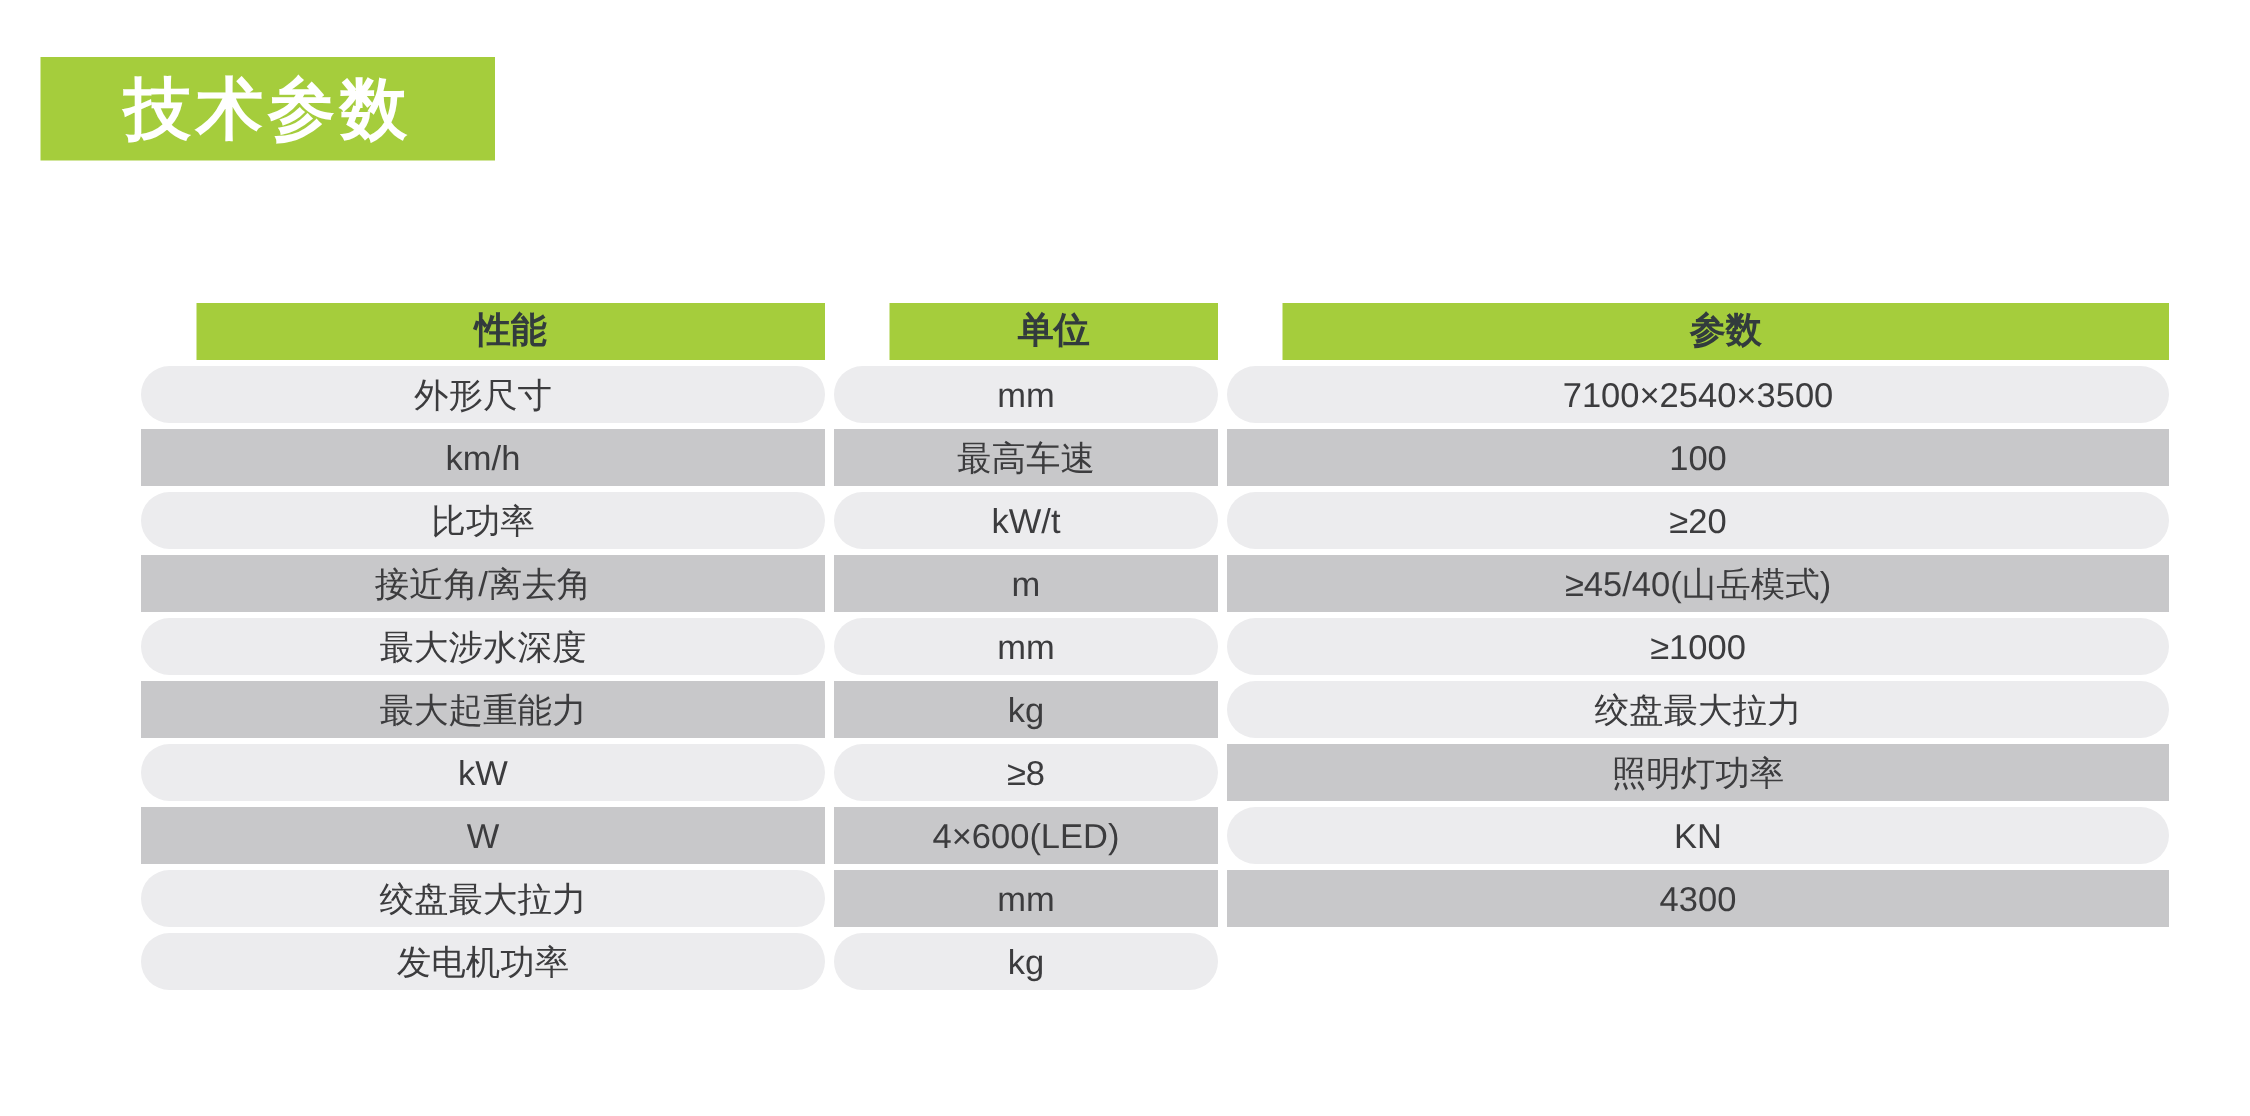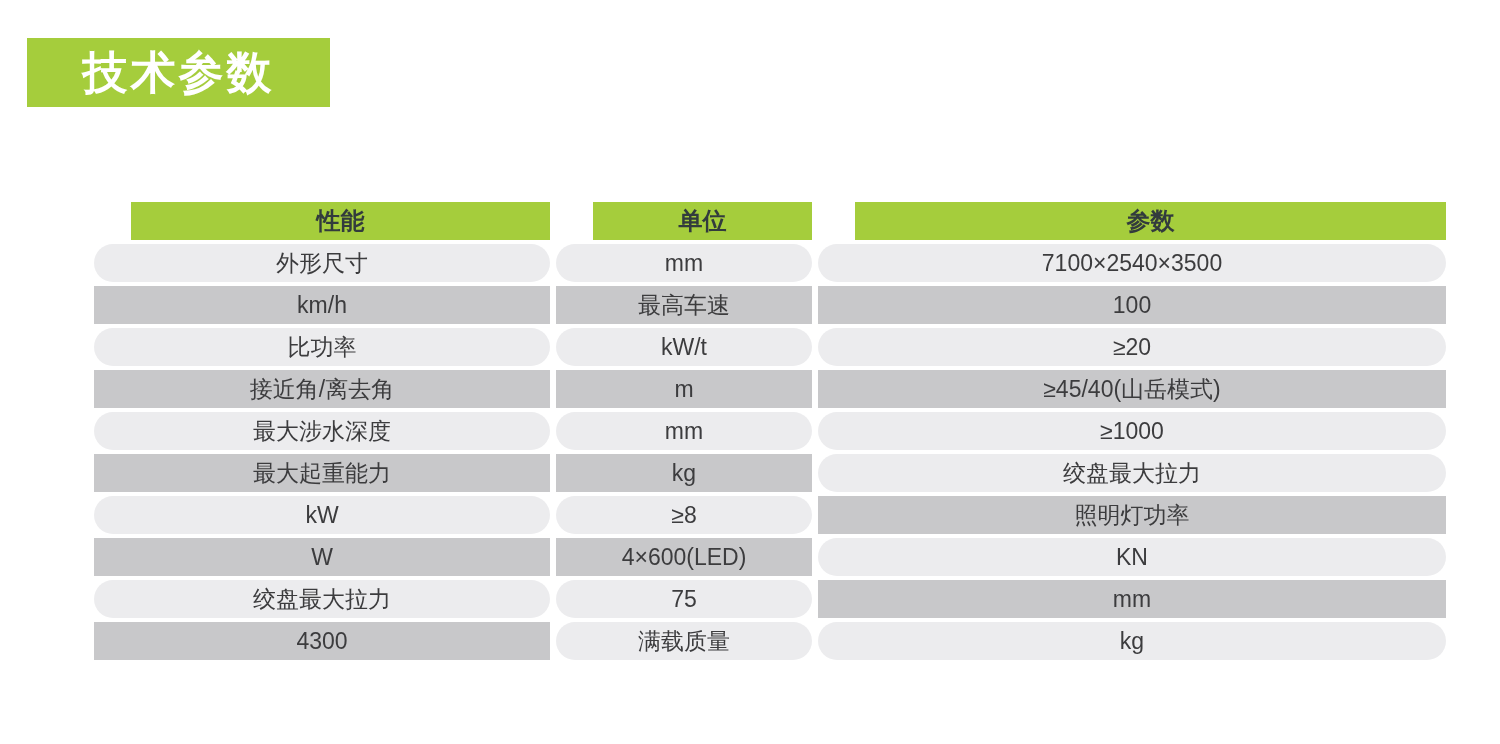--- a/index.html
+++ b/index.html
@@ -109,19 +109,18 @@
       <div class="td dark">最大起重能力</div>
       <div class="td dark">kg</div>
       <div class="td light">绞盘最大拉力</div>
       <div class="td light">kW</div>
       <div class="td light">≥8</div>
       <div class="td dark">照明灯功率</div>
       <div class="td dark">W</div>
       <div class="td dark">4×600(LED)</div>
       <div class="td light">KN</div>
       <div class="td light">绞盘最大拉力</div>
-      <div class="td light">75</div>
       <div class="td dark">mm</div>
       <div class="td dark">4300</div>
-      <div class="td light">满载质量</div>
+      <div class="td light">发电机功率</div>
       <div class="td light">kg</div>
     </div>
 </div>
 
 </body></html>

